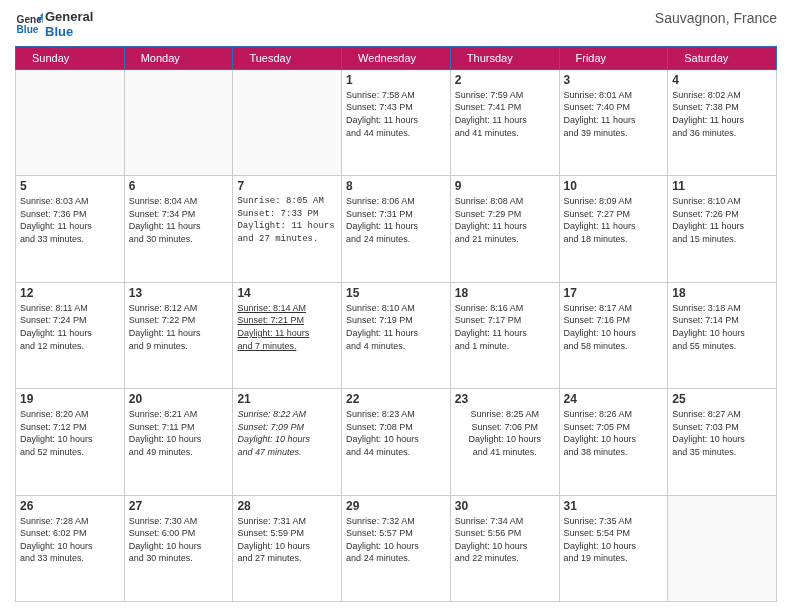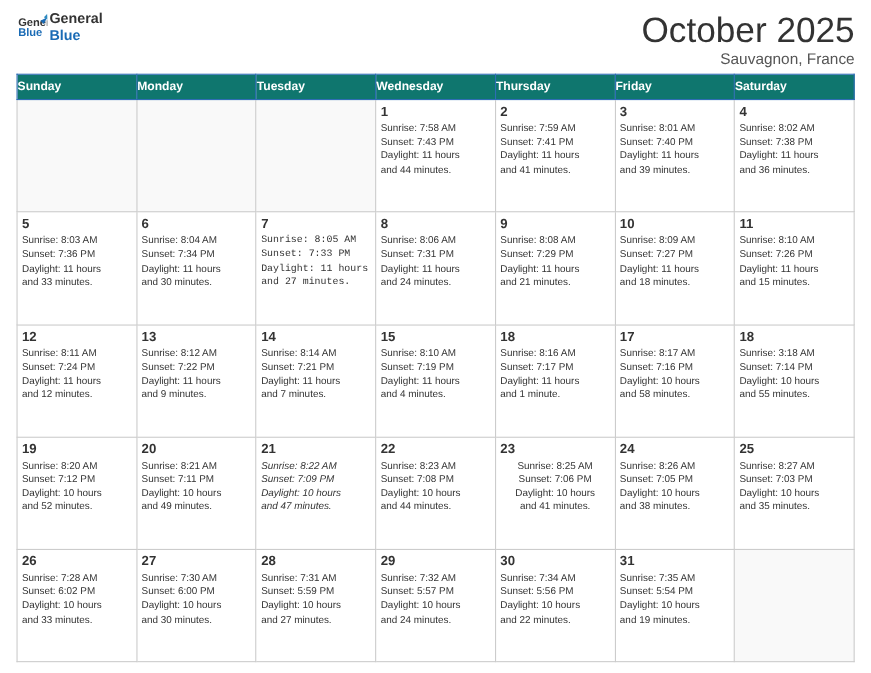--- a/index.html
+++ b/index.html
@@ -46,25 +46,25 @@
       color: #555;
     }
     .calendar {
       flex: 1;
       border: 1px solid #ccc;
       border-collapse: collapse;
       width: 100%;
       table-layout: fixed;
     }
     .calendar th {
-      background: #0f766e;
+      background: #be185d;
       color: #fff;
       font-size: 11px;
-      font-weight: bold;
-      padding: 5px 0;
+      font-weight: normal;
+      padding: 5px 16px;
       text-align: left;
       border: 1px solid #2e6db4;
     }
     .calendar td {
       border: 1px solid #ccc;
       vertical-align: top;
       padding: 3px 4px;
       font-size: 9.5px;
       color: #333;
       background: #fff;
@@ -97,21 +97,20 @@
         <text x="2" y="28" font-size="13" font-weight="bold" fill="#1a6bb5" font-family="Arial">Blue</text>
         <polygon points="28,10 36,6 32,14" fill="#1a6bb5"></polygon>
         <polygon points="32,6 36,2 38,10" fill="#2e8bc0"></polygon>
       </svg>
       <div style="display:flex;flex-direction:column;line-height:1.15;">
         <span style="font-size:13px;font-weight:bold;color:#333;">General</span>
         <span style="font-size:13px;font-weight:bold;color:#1a6bb5;">Blue</span>
       </div>
     </div>
     <div class="title-block">
-      <div class="month-title">October 2025</div>
       <div class="location">Sauvagnon, France</div>
     </div>
   </div>
 
   <table class="calendar">
     <thead>
       <tr>
         <th>Sunday</th>
         <th>Monday</th>
         <th>Tuesday</th>
@@ -216,21 +215,21 @@
           </td>
           <td>
             <span class="day-num">13</span>
             <div class="cell-text" style="white-space: pre-line;">Sunrise: 8:12 AM
 Sunset: 7:22 PM
 Daylight: 11 hours
 and 9 minutes.</div>
           </td>
           <td>
             <span class="day-num">14</span>
-            <div class="cell-text" style="white-space: pre-line;">Sunrise: 8:14 AM
+            <div class="cell-text" style="white-space: pre-line; text-decoration: underline;">Sunrise: 8:14 AM
 Sunset: 7:21 PM
 Daylight: 11 hours
 and 7 minutes.</div>
           </td>
           <td>
             <span class="day-num">15</span>
             <div class="cell-text" style="white-space: pre-line;">Sunrise: 8:10 AM
 Sunset: 7:19 PM
 Daylight: 11 hours
 and 4 minutes.</div>

